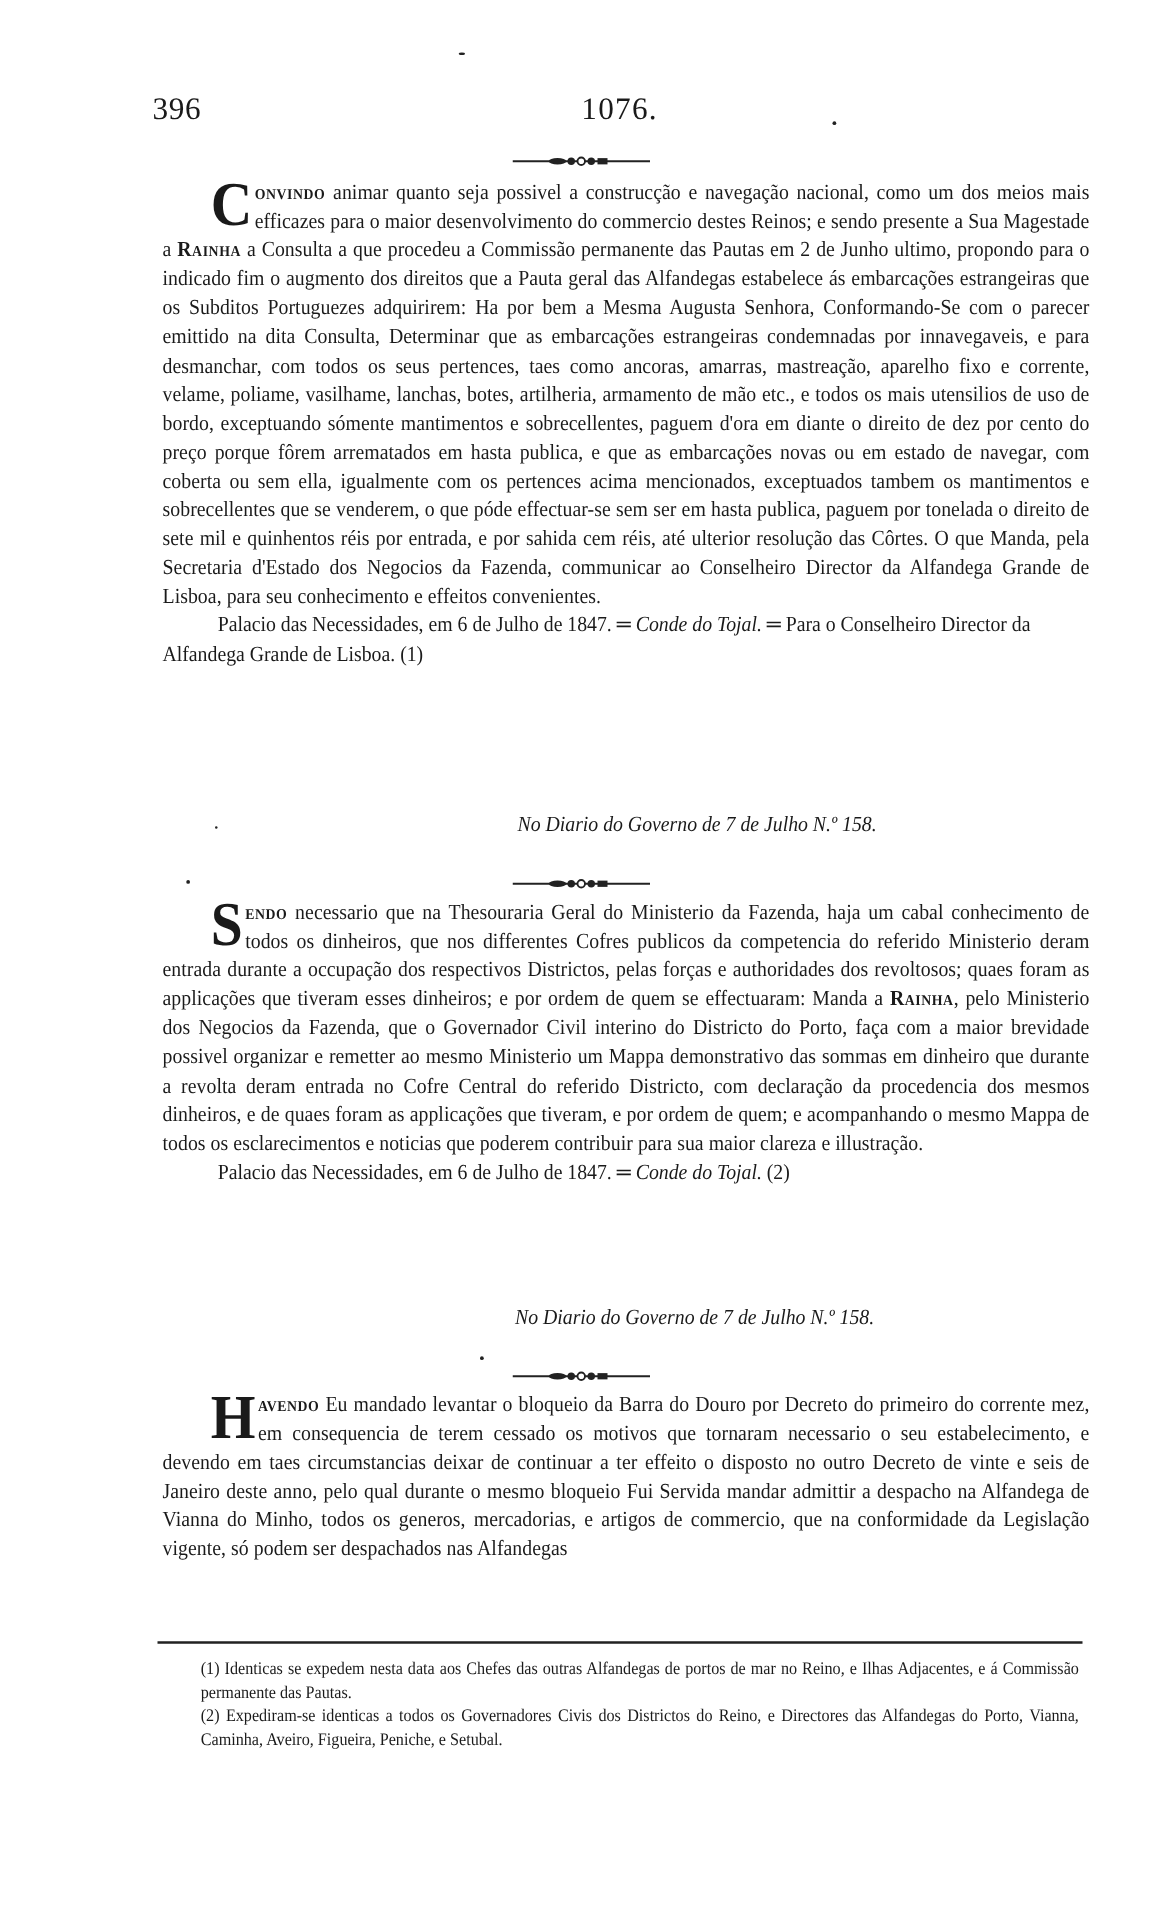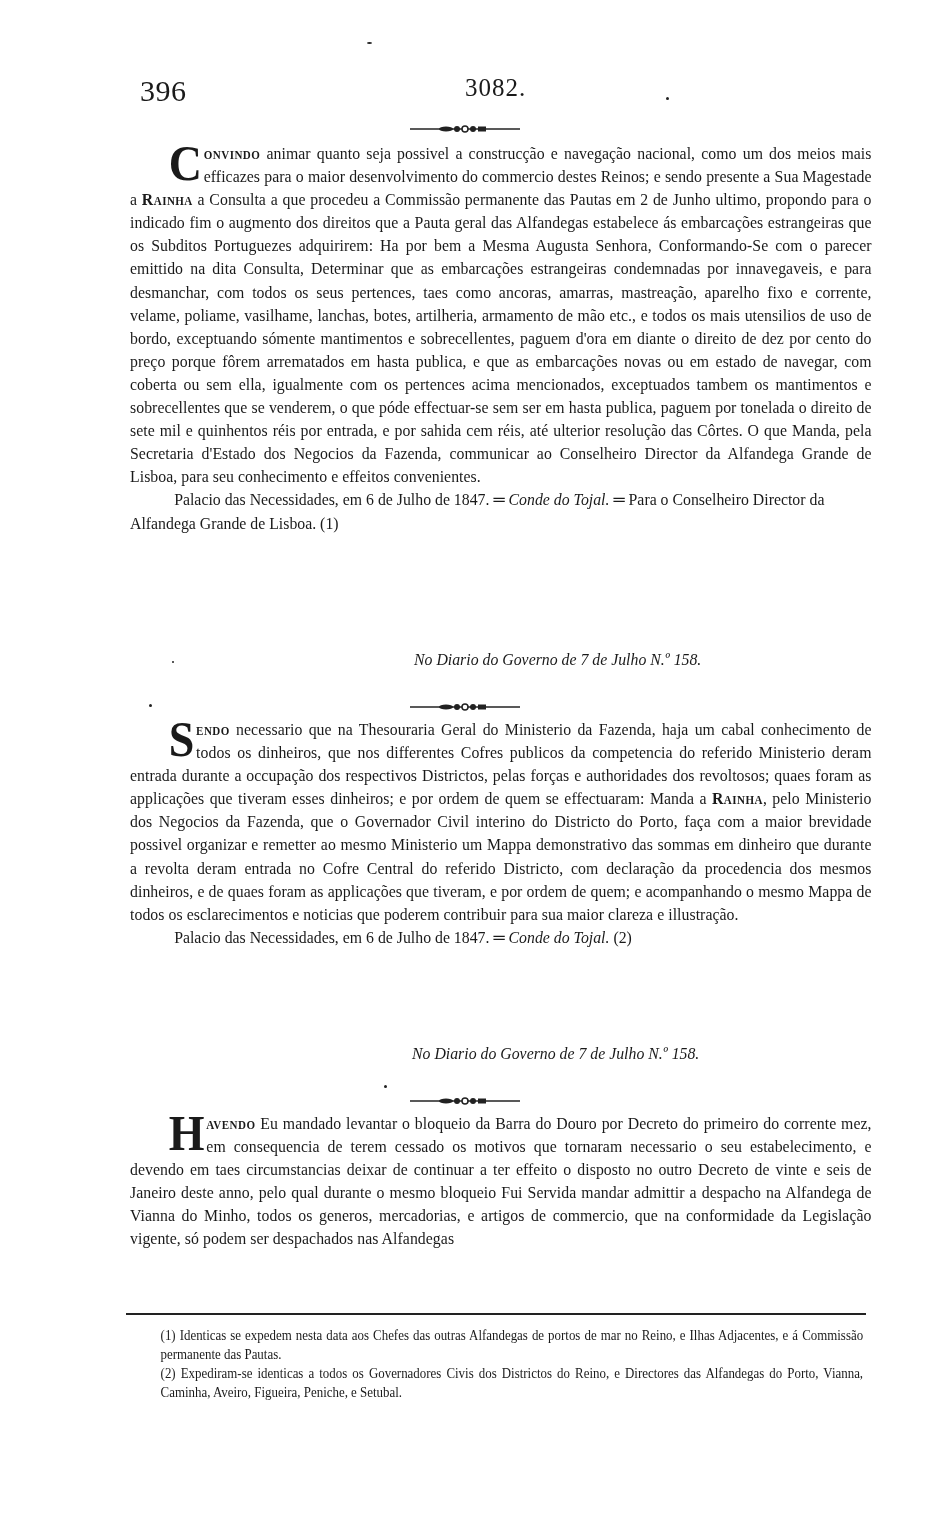--- a/index.html
+++ b/index.html
@@ -1,21 +1,21 @@
 <!DOCTYPE html>
 <html><head>
 <meta charset="utf-8">
 <style>
   html, body { margin: 0; padding: 0; background: #ffffff; }
   body {
     width: 930px; height: 1529px; position: relative; overflow: hidden;
     font-family: "Liberation Serif", "DejaVu Serif", serif;
     color: #1a1a1a;
   }
-  .page-num { position: absolute; left: 140px; top: 74px; font-size: 30px; letter-spacing: 0.5px; }
+  .page-num { position: absolute; left: 122px; top: 74px; font-size: 25px; letter-spacing: 0.5px; }
   .page-year { position: absolute; left: 465px; top: 74px; font-size: 25px; letter-spacing: 1px; }
   .stray-dot { position: absolute; width: 3px; height: 3px; background: #222; border-radius: 50%; }
   .ornament { position: absolute; left: 0; width: 930px; height: 10px; }
   .ornament svg { display: block; margin: 0 auto; }
   .col { position: absolute; left: 130px; width: 742px; }
   .para {
     font-size: 17.2px; line-height: 23.1px; text-align: justify; margin: 0;
     letter-spacing: 0.05px; transform: scaleX(0.92); transform-origin: left top; width: 806px;
   }
   .para .dropcap { font-size: 50px; line-height: 38px; float: left; margin: 2px 2px -4px 42px; font-weight: bold; }
@@ -26,21 +26,21 @@
   .diario { font-style: italic; font-size: 17.2px; line-height: 23px; position: absolute; transform: scaleX(0.92); transform-origin: left top; white-space: nowrap; }
   .rule { position: absolute; left: 126px; width: 740px; height: 1.5px; background: #222; top: 1313px; }
   .footnotes { position: absolute; left: 126px; top: 1326px; width: 810px; font-size: 14.2px; line-height: 19px; transform: scaleX(0.91); transform-origin: left top; text-align: justify; }
   .footnotes p { margin: 0; }
   .fn-indent { padding-left: 38px; }
 </style>
 </head>
 <body>
 
 <div class="page-num">396</div>
-<div class="page-year">3082.</div>
+<div class="page-year">1076.</div>
 <div class="stray-dot" style="left:367px;top:42px;width:5px;height:2px;"></div>
 <div class="stray-dot" style="left:666px;top:97px;"></div>
 
 <div class="ornament" style="top:124px;">
   <svg width="110" height="10" viewBox="0 0 110 10">
     <line x1="0" y1="5" x2="110" y2="5" stroke="#222" stroke-width="1.5"></line>
     <ellipse cx="36" cy="5" rx="7" ry="2.6" fill="#222"></ellipse>
     <circle cx="47" cy="5" r="3" fill="#222"></circle>
     <circle cx="55" cy="5" r="3" fill="#fff" stroke="#222" stroke-width="1.5"></circle>
     <circle cx="63" cy="5" r="3" fill="#222"></circle>

